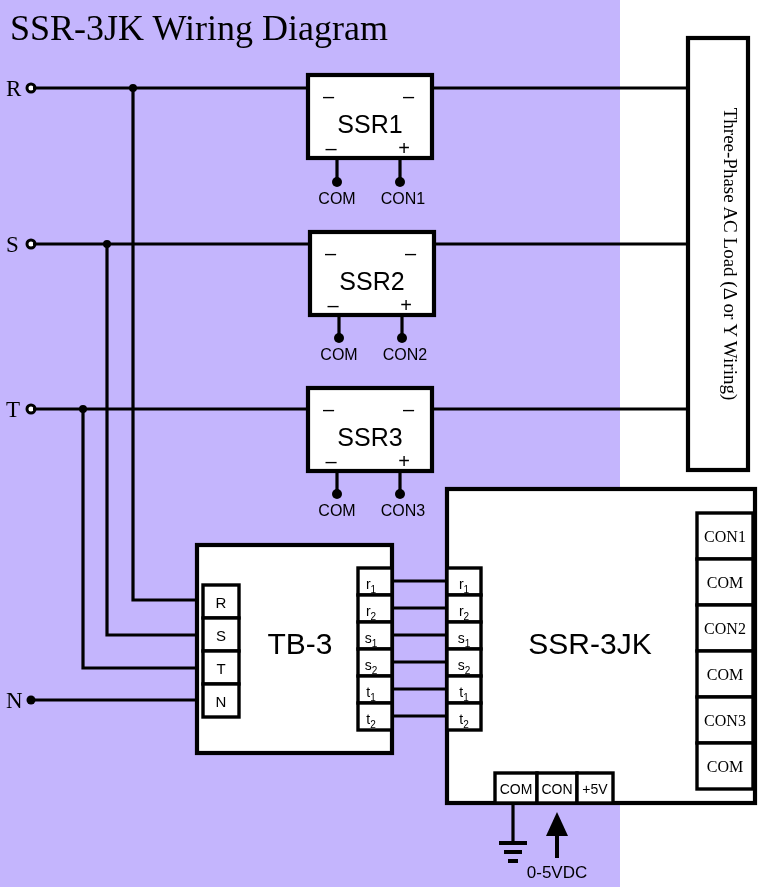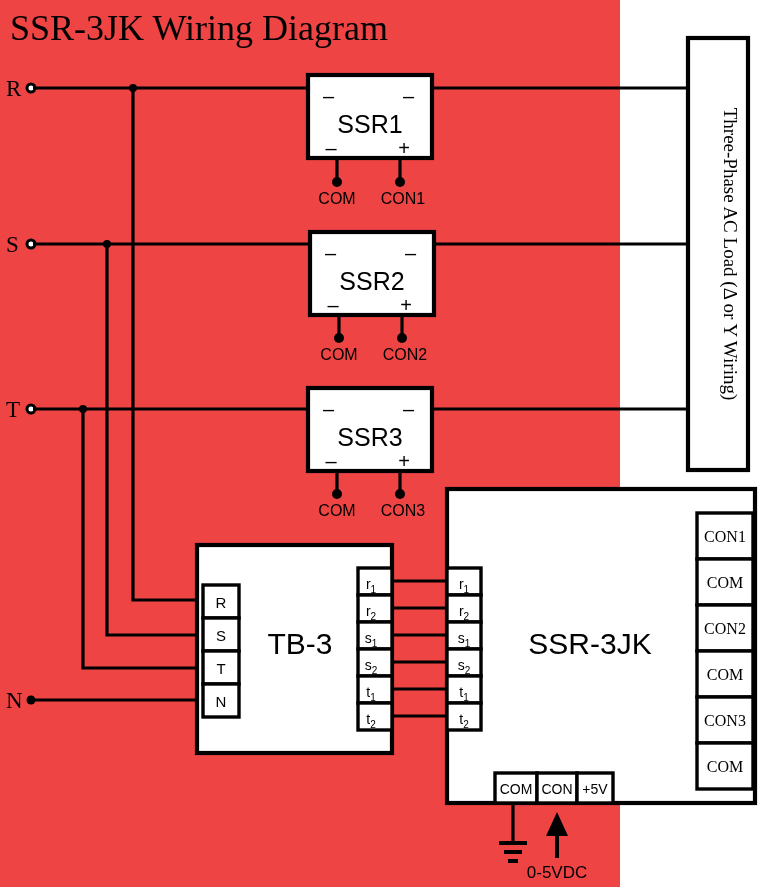--- a/index.html
+++ b/index.html
@@ -1,18 +1,18 @@
 <!DOCTYPE html>
 <html><head>
 <meta charset="utf-8">
 <style>
   html,body{margin:0;padding:0;background:#ffffff;}
   body{width:760px;height:887px;overflow:hidden;
        font-family:"Liberation Sans", sans-serif;}
-  #stage{position:relative;width:620px;height:887px;background:#ef4444;}
+  #stage{position:relative;width:620px;height:887px;background:#c4b5fd;}
   svg{position:absolute;left:0;top:0;width:760px;height:887px;}
   text{fill:#000;}
   .serif{font-family:"Liberation Serif", serif;}
   .sans{font-family:"Liberation Sans", sans-serif;}
   .ttl{font-size:36px;}
   .phase{font-size:23px;}
   .boxname{font-size:25px;}
   .bigname{font-size:30px;}
   .termS{font-size:14px;}
   .termR{font-size:15px;}

